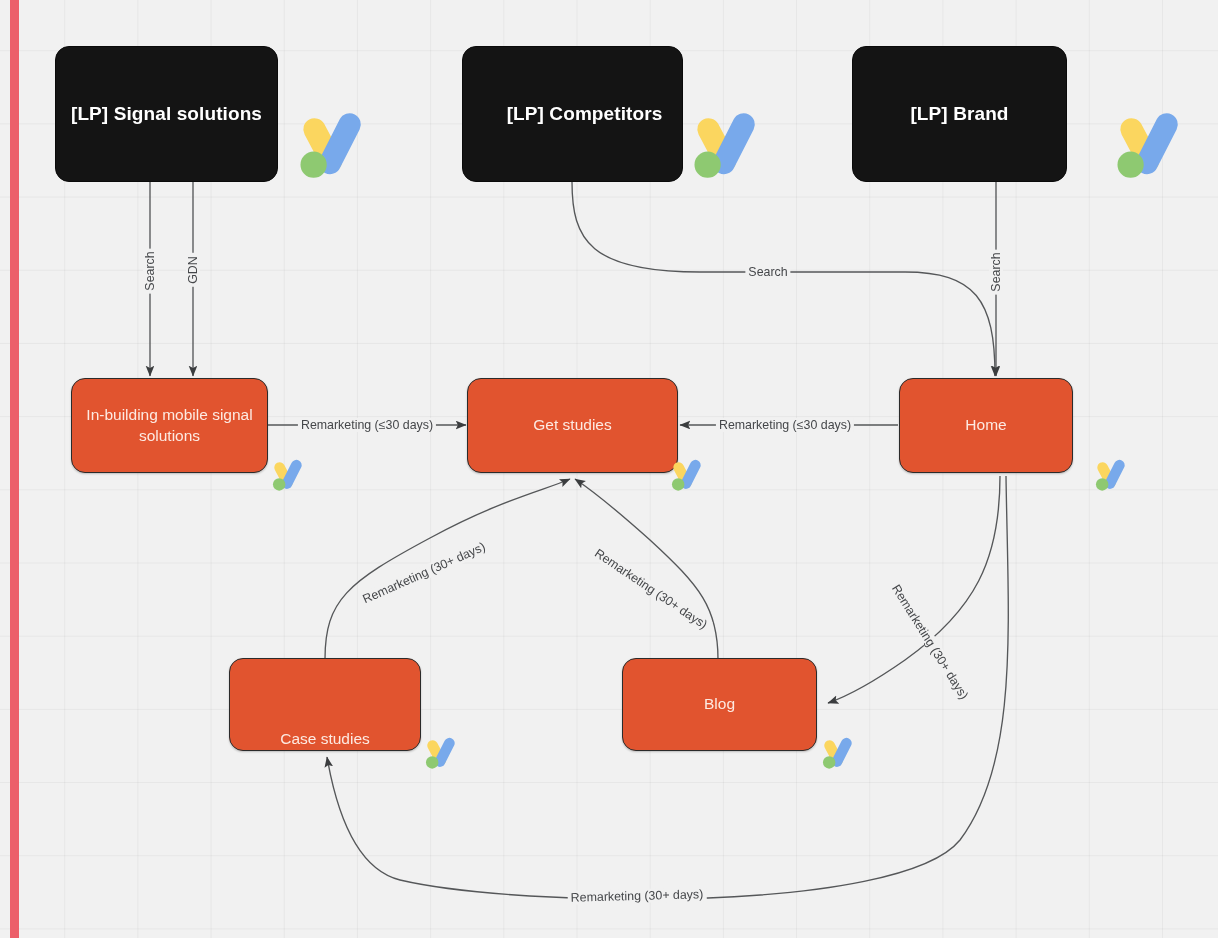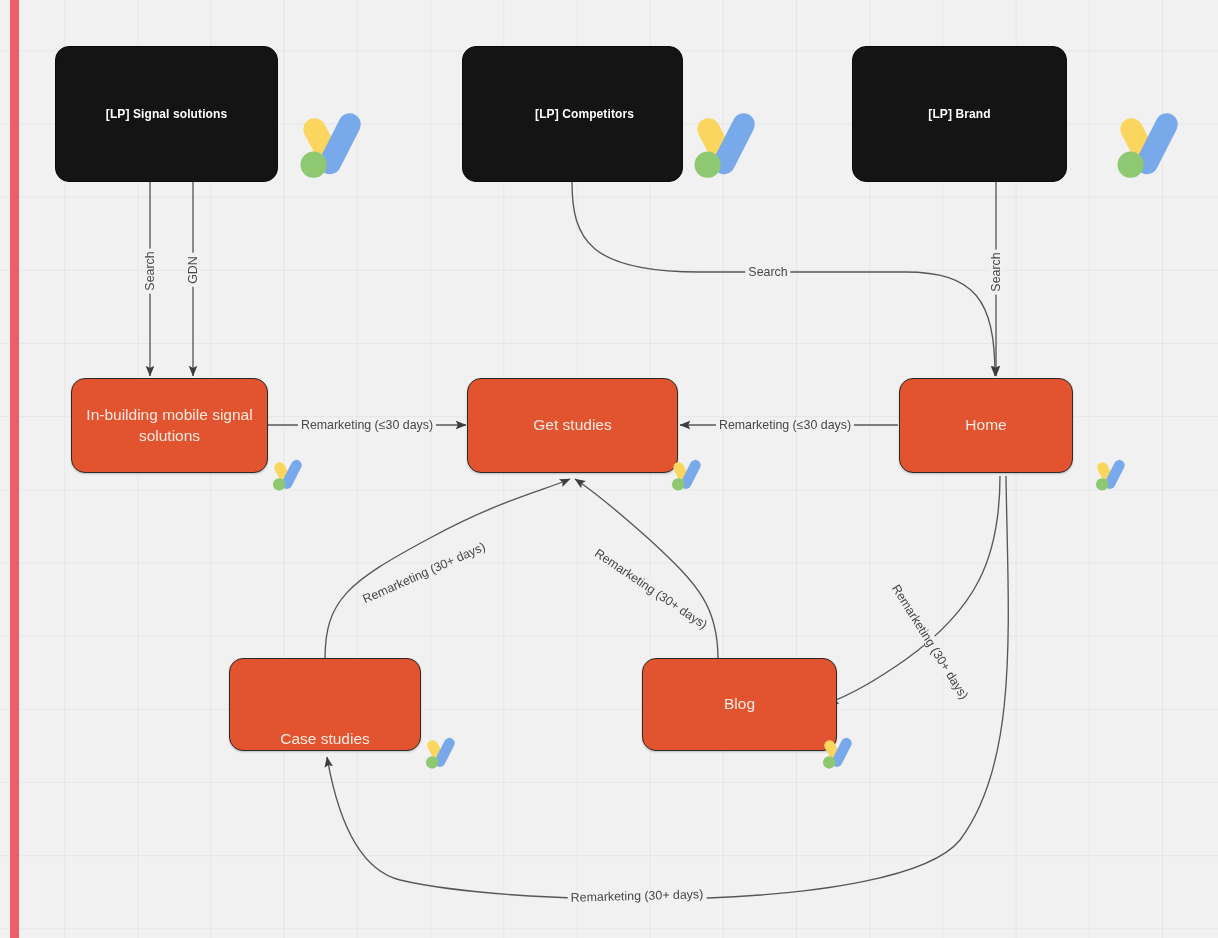--- a/index.html
+++ b/index.html
@@ -48,21 +48,21 @@
     align-items: center;
     justify-content: center;
     text-align: center;
     border-radius: 14px;
     z-index: 5;
   }
   .node-campaign {
     background: #141414;
     color: #ffffff;
     font-weight: bold;
-    font-size: 12px;
+    font-size: 19px;
     letter-spacing: 0.1px;
     border: 1px solid #0a0a0a;
   }
   .node-page {
     background: #e1542f;
     color: #fdeae2;
     font-size: 15.5px;
     line-height: 1.35;
     border: 1.6px solid #2b2b2b;
     box-shadow: 0 1px 2px rgba(0,0,0,0.22);
@@ -202,21 +202,21 @@
     <span class="node-label">Case studies</span>
   </div>
   <span class="gads" style="left:420px; top:733px;">
     <svg width="40" height="40" viewBox="0 0 64 64">
       <rect x="18" y="10" width="17" height="44" rx="8.5" fill="#fbd65f" transform="rotate(-28 26.5 32)"></rect>
       <rect x="31" y="6" width="17" height="50" rx="8.5" fill="#78a9eb" transform="rotate(27 39.5 31)"></rect>
       <circle cx="19.5" cy="47" r="10" fill="#8ec971"></circle>
     </svg>
   </span>
 
-  <div class="node node-page" style="left:622px; top:658px; width:195px; height:93px;margin-left:20px;">
+  <div class="node node-page" style="left:622px; top:658px; width:195px; height:93px;">
     <span class="node-label">Blog</span>
   </div>
   <span class="gads" style="left:817px; top:733px;">
     <svg width="40" height="40" viewBox="0 0 64 64">
       <rect x="18" y="10" width="17" height="44" rx="8.5" fill="#fbd65f" transform="rotate(-28 26.5 32)"></rect>
       <rect x="31" y="6" width="17" height="50" rx="8.5" fill="#78a9eb" transform="rotate(27 39.5 31)"></rect>
       <circle cx="19.5" cy="47" r="10" fill="#8ec971"></circle>
     </svg>
   </span>
 

